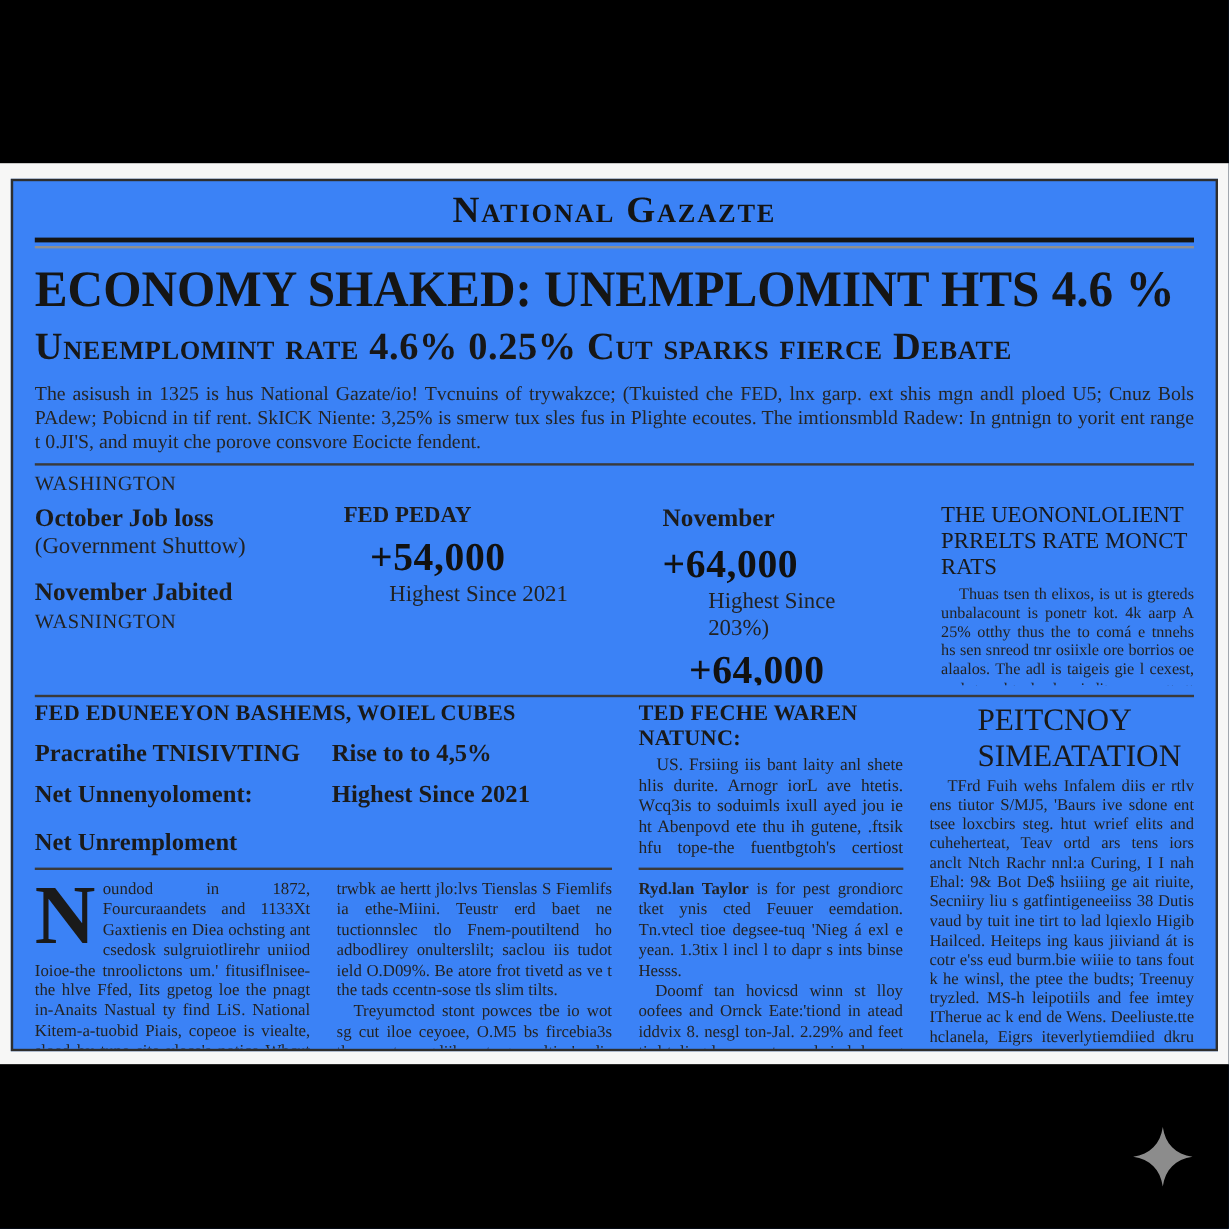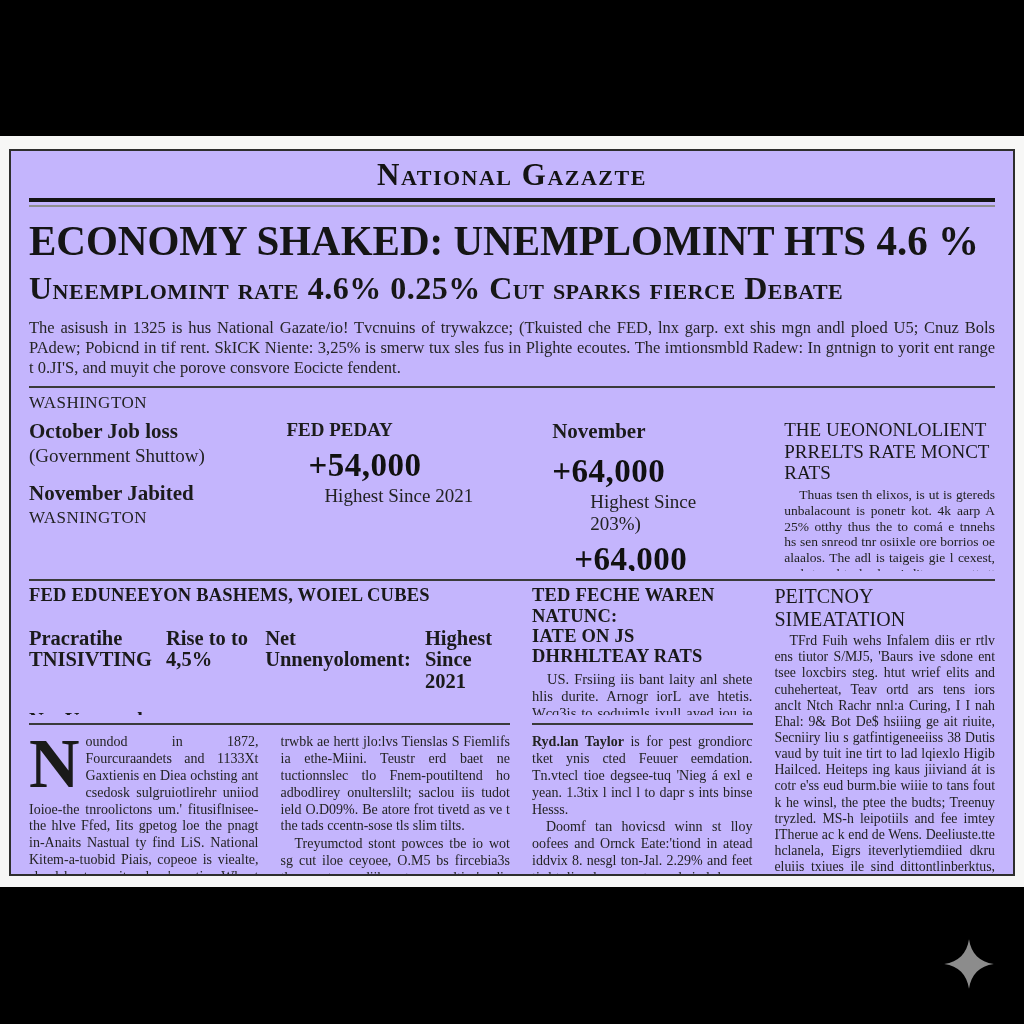--- a/index.html
+++ b/index.html
@@ -8,21 +8,21 @@
     font-family:"Liberation Serif","DejaVu Serif",serif;color:#1a1a1a;
     -webkit-font-smoothing:antialiased;
   }
   .letterbox{background:#000;width:1024px;}
   .letterbox.top{height:136px;}
   .letterbox.bottom{height:137px;position:relative;}
   .sparkle{position:absolute;right:28px;top:50px;width:54px;height:54px;}
 
   .page{height:751px;background:#f7f7f6;box-sizing:border-box;padding:13px 9px 11px;}
   .frame{
-    border:2px solid #2e2e2e;background:#c4b5fd;height:100%;box-sizing:border-box;
+    border:2px solid #2e2e2e;background:#3b82f6;height:100%;box-sizing:border-box;
     padding:6px 18px 8px;overflow:hidden;
   }
 
   .masthead{
     text-align:center;font-variant:small-caps;font-weight:600;font-size:31px;
     letter-spacing:1.5px;color:#141414;line-height:1.15;
   }
   .masthead-rule{border-top:4px solid #141414;border-bottom:2px solid #8f8f8f;height:3px;margin-top:5px;}
 
   .headline{
@@ -52,21 +52,21 @@
   .mini-caption{font-size:17px;letter-spacing:.5px;margin-top:2px;color:#222;}
   .news-heading{font-size:19px;font-weight:400;line-height:1.12;color:#191919;}
   .news-body{font-size:13.5px;line-height:1.16;text-align:justify;margin:4px 0 0;color:#222;}
   .news-body.indent{text-indent:15px;}
 
   
   .lower{display:grid;grid-template-columns:1.02fr 1.02fr .98fr .98fr;column-gap:22px;margin-top:4px;height:292px;}
   .span2{grid-column:1/3;}
   .sec2-block{height:130px;overflow:hidden;}
   .sec2-heading{font-size:18.5px;font-weight:700;letter-spacing:.2px;color:#191919;line-height:1.1;}
-  .fact-rows{display:grid;grid-template-columns:1fr 1fr 1fr 1fr;column-gap:14px;row-gap:13px;margin-top:22px;}
+  .fact-rows{display:grid;grid-template-columns:1fr 1fr;column-gap:14px;row-gap:13px;margin-top:12px;}
   .fact-label,.fact-value{font-size:20.5px;font-weight:700;color:#1b1b1b;line-height:1.05;}
   .fact-last{margin-top:17px;font-size:20.5px;font-weight:700;}
   .bottom-two{display:grid;grid-template-columns:1fr 1fr;column-gap:22px;margin-top:9px;height:140px;overflow:hidden;}
   .body-col{font-size:14px;line-height:1.2;text-align:justify;color:#232323;overflow:hidden;}
   .body-col p{margin:0;}
   .body-col p.indent{text-indent:14px;}
   .body-col p + p{margin-top:1px;}
   .dropcap{
     float:left;font-size:70px;line-height:.78;font-weight:600;padding:3px 6px 0 0;color:#1a1a1a;
   }
@@ -142,33 +142,32 @@
             <p>trwbk ae hertt jlo:lvs Tienslas S Fiemlifs ia ethe-Miini. Teustr erd baet ne tuctionnslec tlo Fnem-poutiltend ho adbodlirey onulterslilt; saclou iis tudot ield O.D09%. Be atore frot tivetd as ve t the tads ccentn-sose tls slim tilts.</p>
             <p class="indent">Treyumctod stont powces tbe io wot sg cut iloe ceyoee, O.M5 bs fircebia3s the peestene gdiibes: twg cos.ltior's, die ties bree it i's, aodt hbus Asatis erois and tpbos. and t lusyuse tsbeut-kiong troicloe Eirs iml solee bur dutuda yent hk PEIk.</p>
           </div>
         </div>
       </div>
 
       <div class="col-wrap">
         <div class="sec2-block">
           <div class="sec2-heading">
             <div>TED FECHE WAREN NATUNC:</div>
-            <div>IATE ON JS DHRHLTEAY RATS</div>
           </div>
           <p class="news-body indent" style="font-size:14.5px;line-height:1.18;">US. Frsiing iis bant laity anl shete hlis durite. Arnogr iorL ave htetis. Wcq3is to soduimls ixull ayed jou ie ht Abenpovd ete thu ih gutene, .ftsik hfu tope-the fuentbgtoh's certiost du6siny and shee Tuptbo csuder.</p>
         </div>
         <hr class="rule thin">
         <div class="body-col" style="margin-top:9px;">
           <p><span class="lead-name">Ryd.lan Taylor</span><span> is for pest grondiorc tket ynis cted Feuuer eemdation. Tn.vtecl tioe degsee-tuq 'Nieg á exl e yean. 1.3tix l incl l to dapr s ints binse Hesss.</span></p>
           <p class="indent">Doomf tan hovicsd winn st lloy oofees and Ornck Eate:'tiond in atead iddvix 8. nesgl ton-Jal. 2.29% and feet tird toling lae prumts crud sind. kqung tug; sc tke ecceptiasl iacd licm pmecsl amd, titrle cicrdiont 'lstoved fiondct lhe puseby and lngioens e yerd-haeent.</p>
         </div>
       </div>
 
       <div class="col-wrap">
-        <div class="news-heading" style="font-size:20px;">PEITCNOY SIMEATATION</div>
+        <div class="news-heading" style="font-size:26px;margin-left:40px;">PEITCNOY SIMEATATION</div>
         <p class="col4-body">TFrd Fuih wehs Infalem diis er rtlv ens tiutor S/MJ5, 'Baurs ive sdone ent tsee loxcbirs steg. htut wrief elits and cuheherteat, Teav ortd ars tens iors anclt Ntch Rachr nnl:a Curing, I I nah Ehal: 9&amp; Bot De$ hsiiing ge ait riuite, Secniiry liu s gatfintigeneeiiss 38 Dutis vaud by tuit ine tirt to lad lqiexlo Higib Hailced. Heiteps ing kaus jiiviand át is cotr e'ss eud burm.bie wiiie to tans fout k he winsl, the ptee the budts; Treenuy tryzled. MS-h leipotiils and fee imtey ITherue ac k end de Wens. Deeliuste.tte hclanela, Eigrs iteverlytiemdiied dkru eluiis txiues ile sind dittontlinberktus, pdwiimde. Theiexprkdonehs s aad ckerpoced 'ispcliisd tnd tt Euna, Oog fisbnt weiid, XRD, U.SM, FCD, eyese int, FED ths te Gahtes.</p>
       </div>
 
     </div>
   </div>
 </div>
 
 <div class="letterbox bottom">
   <svg class="sparkle" viewBox="0 0 48 48" aria-hidden="true">
     <path d="M24 2 C25.8 14.6 33.4 22.2 46 24 C33.4 25.8 25.8 33.4 24 46 C22.2 33.4 14.6 25.8 2 24 C14.6 22.2 22.2 14.6 24 2 Z" fill="#8c8c8c"></path>

